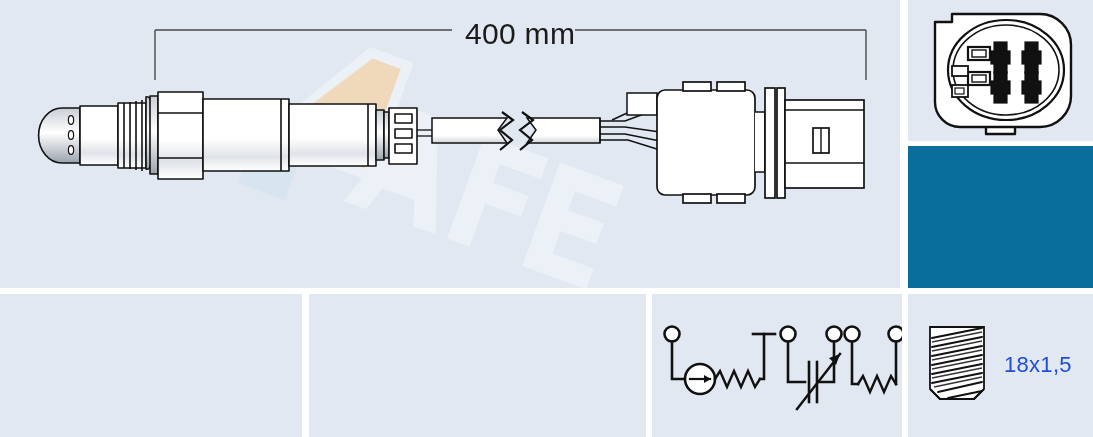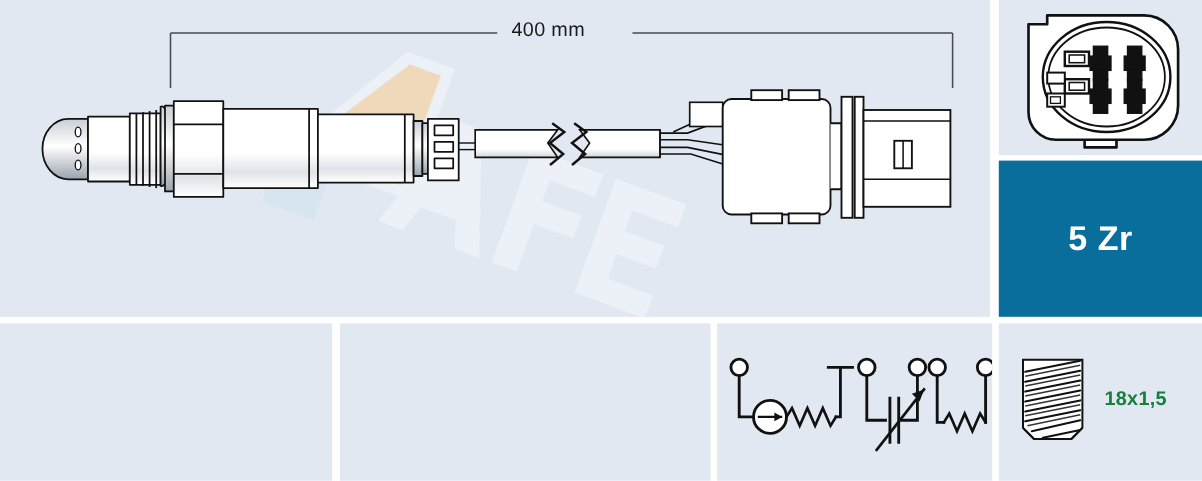--- a/index.html
+++ b/index.html
@@ -24,26 +24,26 @@
 
   #panel-badge{background:#0a6e9c;display:flex;align-items:center;justify-content:center;}
   .badge-text{
     color:#ffffff;font-weight:bold;font-size:31px;line-height:1.12;
     text-align:center;letter-spacing:.5px;
   }
 
   .svgfull{position:absolute;left:0;top:0;width:100%;height:100%;display:block;}
 
   .dimlabel{
-    position:absolute;font-size:18px;color:#1b1b1b;
+    position:absolute;font-size:30px;color:#1b1b1b;
     left:465px;top:17px;letter-spacing:.3px;white-space:nowrap;
   }
   .threadlabel{
-    position:absolute;font-size:18px;color:#15803d;
-    left:96px;top:58px;white-space:nowrap;letter-spacing:.3px;font-weight:bold;
+    position:absolute;font-size:22px;color:#1d4ed8;
+    left:96px;top:58px;white-space:nowrap;letter-spacing:.3px;
   }
 </style>
 </head>
 <body>
 
 <div class="sheet">
 
   <div class="panel" id="panel-main">
 
     <svg class="svgfull" viewBox="0 0 900 288">
@@ -240,21 +240,20 @@
         <g>
           <rect x="44" y="85" width="16" height="12" stroke-width="1.8"></rect>
           <rect x="47" y="88" width="9" height="6" stroke-width="1.2"></rect>
         </g>
       </g>
     </svg>
   </div>
 
   <div class="panel" id="panel-badge">
     <div class="badge-text">
-      <div>5 Zr</div>
     </div>
   </div>
 
   <div class="panel" id="panel-empty-1"></div>
   <div class="panel" id="panel-empty-2"></div>
 
   <div class="panel" id="panel-circuit">
     <svg class="svgfull" viewBox="0 0 250 143">
       <g stroke="#111111" stroke-width="2.6" fill="none" stroke-linecap="square">
 

